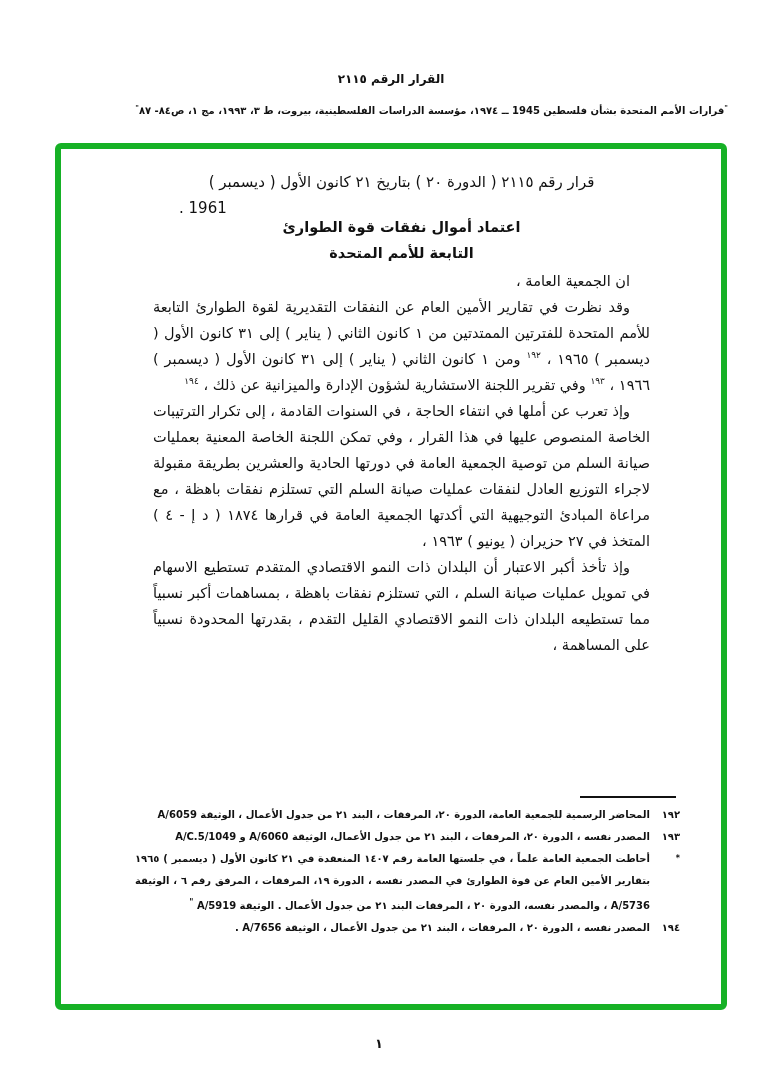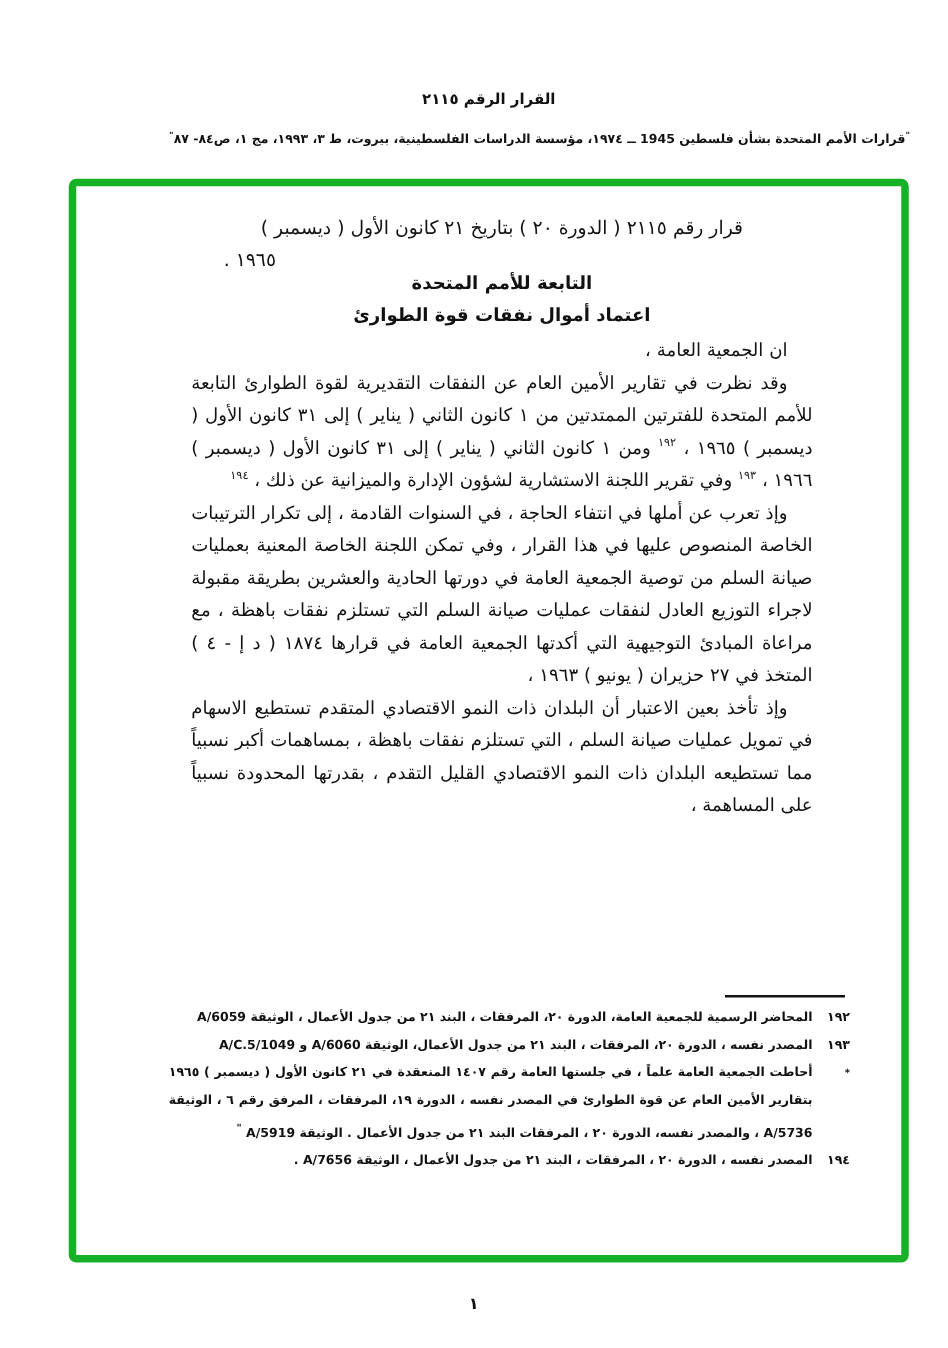--- a/index.html
+++ b/index.html
@@ -152,33 +152,33 @@
 <div class="page">
 
   <div class="doc-title">القرار الرقم  ٢١١٥</div>
 
   <div class="source-line"><sup>"</sup><span>قرارات الأمم المتحدة بشأن فلسطين 1945 ــ ١٩٧٤، مؤسسة الدراسات الفلسطينية، بيروت، ط ٣، ١٩٩٣، مج ١، ص٨٤- ٨٧</span><sup>"</sup></div>
 
   <div class="green-frame"></div>
 
   <div class="res-heading">
     <div class="h-line1">قرار رقم ٢١١٥ ( الدورة ٢٠ ) بتاريخ ٢١ كانون الأول ( ديسمبر )</div>
-    <div class="h-line2">١٩٦٥ .</div>
+    <div class="h-line2">1961 .</div>
   </div>
 
   <div class="res-subject">
+    <div>اعتماد أموال نفقات قوة الطوارئ</div>
     <div>التابعة للأمم المتحدة</div>
-    <div>اعتماد أموال نفقات قوة الطوارئ</div>
   </div>
 
   <div class="res-body">
     <p><b>ان الجمعية العامة ،</b><span></span></p>
     <p><b>وقد نظرت</b><span> في تقارير الأمين العام عن النفقات التقديرية لقوة الطوارئ التابعة للأمم المتحدة للفترتين الممتدتين من ١ كانون الثاني ( يناير ) إلى ٣١ كانون الأول ( ديسمبر ) ١٩٦٥ ، </span><sup>١٩٢</sup><span> ومن ١ كانون الثاني ( يناير ) إلى ٣١ كانون الأول ( ديسمبر ) ١٩٦٦ ، </span><sup>١٩٣</sup><span> وفي تقرير اللجنة الاستشارية لشؤون الإدارة والميزانية عن ذلك ، </span><sup>١٩٤</sup></p>
     <p><b>وإذ تعرب عن أملها</b><span> في انتفاء الحاجة ، في السنوات القادمة ، إلى تكرار الترتيبات الخاصة المنصوص عليها في هذا القرار ، وفي تمكن اللجنة الخاصة المعنية بعمليات صيانة السلم من توصية الجمعية العامة في دورتها الحادية والعشرين بطريقة مقبولة لاجراء التوزيع العادل لنفقات عمليات صيانة السلم التي تستلزم نفقات باهظة ، مع مراعاة المبادئ التوجيهية التي أكدتها الجمعية العامة في قرارها ١٨٧٤ ( د إ - ٤ ) المتخذ في ٢٧ حزيران ( يونيو ) ١٩٦٣ ،</span></p>
-    <p><b>وإذ تأخذ بعين الاعتبار</b><span> أن البلدان ذات النمو الاقتصادي المتقدم تستطيع الاسهام في تمويل عمليات صيانة السلم ، التي تستلزم نفقات باهظة ، بمساهمات أكبر نسبياً مما تستطيعه البلدان ذات النمو الاقتصادي القليل التقدم ، بقدرتها المحدودة نسبياً على المساهمة ،</span></p>
+    <p><b>وإذ تأخذ أكبر الاعتبار</b><span> أن البلدان ذات النمو الاقتصادي المتقدم تستطيع الاسهام في تمويل عمليات صيانة السلم ، التي تستلزم نفقات باهظة ، بمساهمات أكبر نسبياً مما تستطيعه البلدان ذات النمو الاقتصادي القليل التقدم ، بقدرتها المحدودة نسبياً على المساهمة ،</span></p>
   </div>
 
   <div class="footnotes">
     <div class="fn-rule"></div>
 
     <div class="fn-row">
       <span class="fn-marker">١٩٢</span>
       <span class="fn-text">المحاضر الرسمية للجمعية العامة، الدورة ٢٠، المرفقات ، البند ٢١ من جدول الأعمال ، الوثيقة A/6059</span>
     </div>
 

